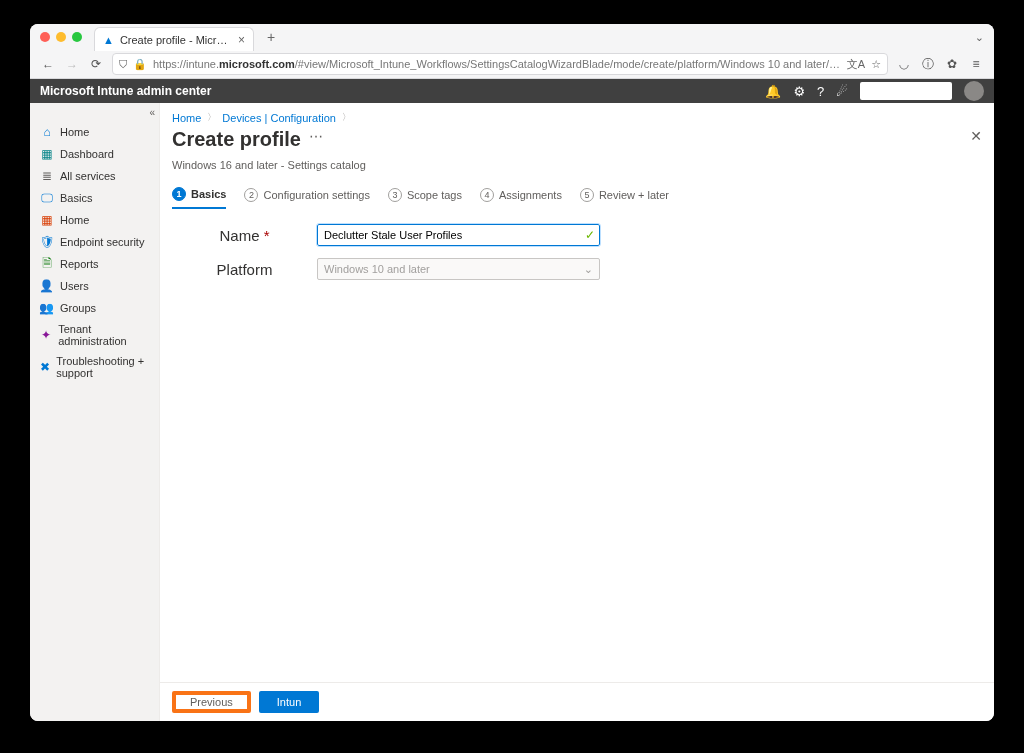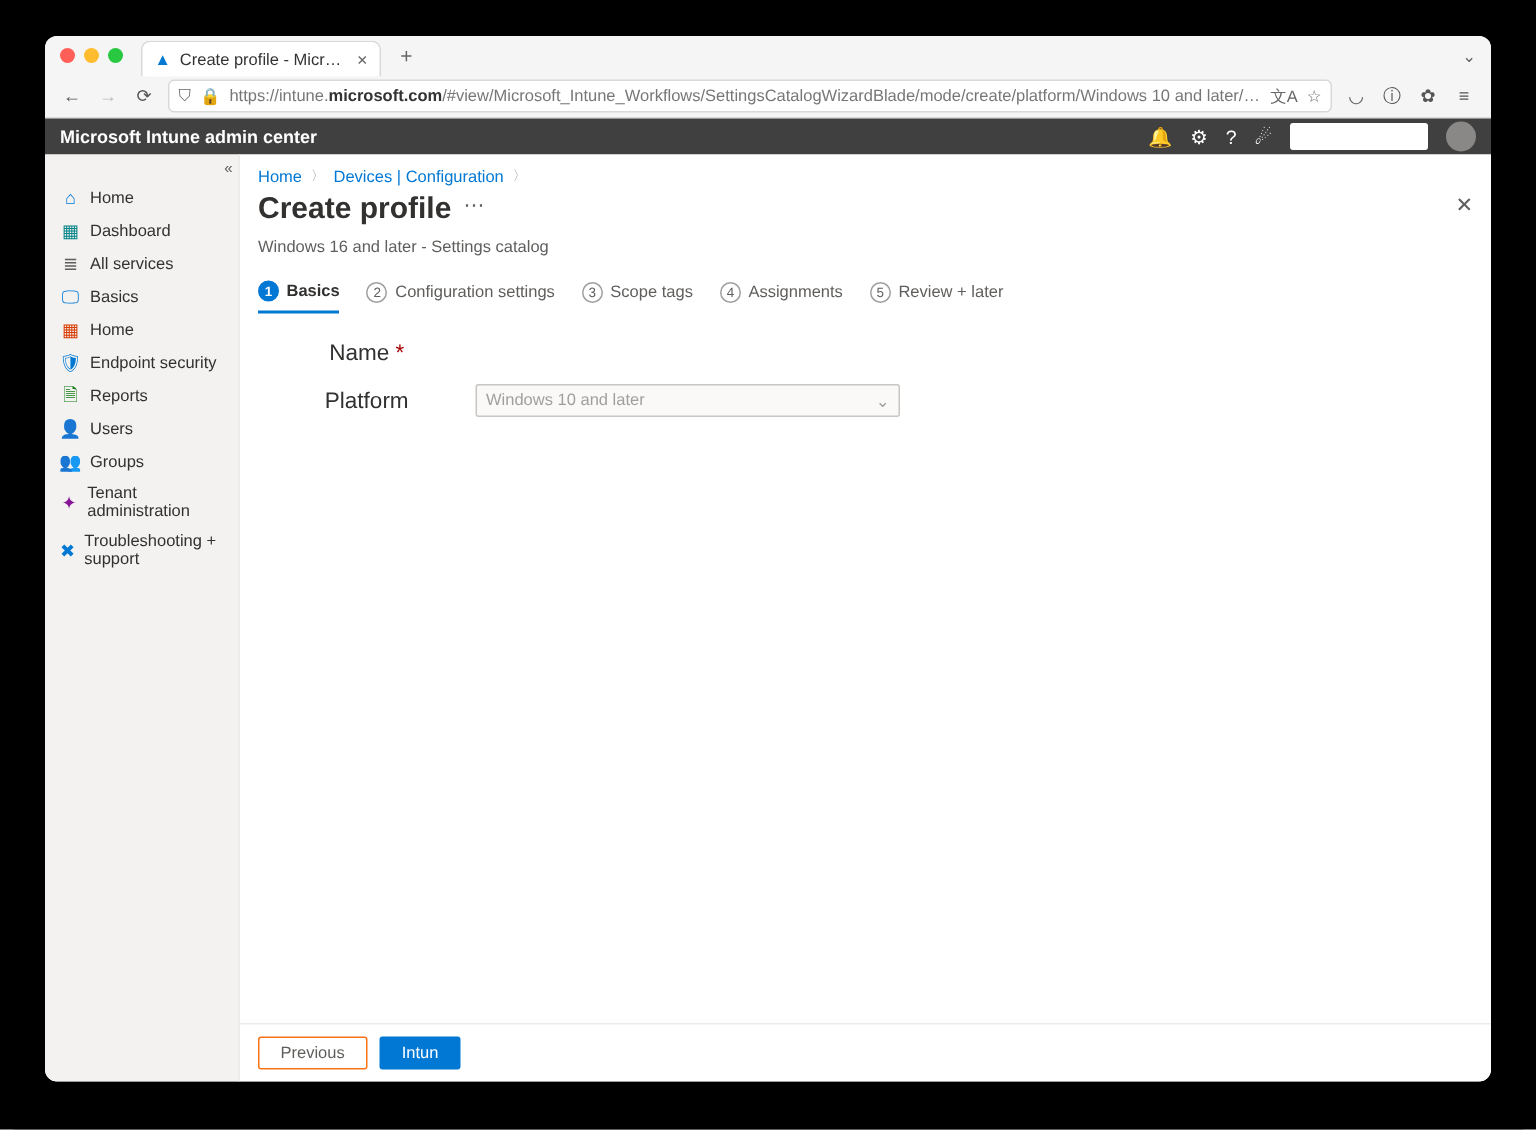--- a/index.html
+++ b/index.html
@@ -123,21 +123,21 @@
   }
   .select-disabled {
     width:283px; height:22px; border:1px solid #c8c6c4; border-radius:2px;
     background:#faf9f8; display:flex; align-items:center; justify-content:space-between;
     padding:0 6px; font-size:11px; color:#a19f9d;
   }
   
   .wizard-footer {
     border-top:1px solid #edebe9; padding:8px 12px; display:flex; gap:8px;
   }
-  .btn { height:22px; padding:0 14px; font-size:11px; border-radius:2px; border:1px solid #f97316; background:#fff; color:#605e5c; }
+  .btn { height:22px; padding:0 14px; font-size:11px; border-radius:2px; border:4px solid #f97316; background:#fff; color:#605e5c; }
   .btn.primary { background:#0078d4; border-color:#0078d4; color:#fff; }
 </style>
 </head>
 <body>
 
 <div class="viewport">
   <div class="mac-window">
 
     <div class="browser-chrome">
       <div class="tabstrip">
@@ -272,20 +272,24 @@
               <span class="step-num">5</span>
               <span>Review + later</span>
             </div>
           </div>
 
         <div class="form-area">
           <div class="form-row">
             <div class="form-label">
               <span>Name</span> <span class="req">*</span>
             </div>
+            <div class="input-wrap">
+              <input type="text" class="text-input" value="Declutter Stale User Profiles" style="">
+              <span class="input-check">✓</span>
+            </div>
           </div>
           <div class="form-row">
             <div class="form-label">Platform</div>
             <div class="select-disabled">
               <span>Windows 10 and later</span>
               <span>⌄</span>
             </div>
           </div>
         </div>
 

